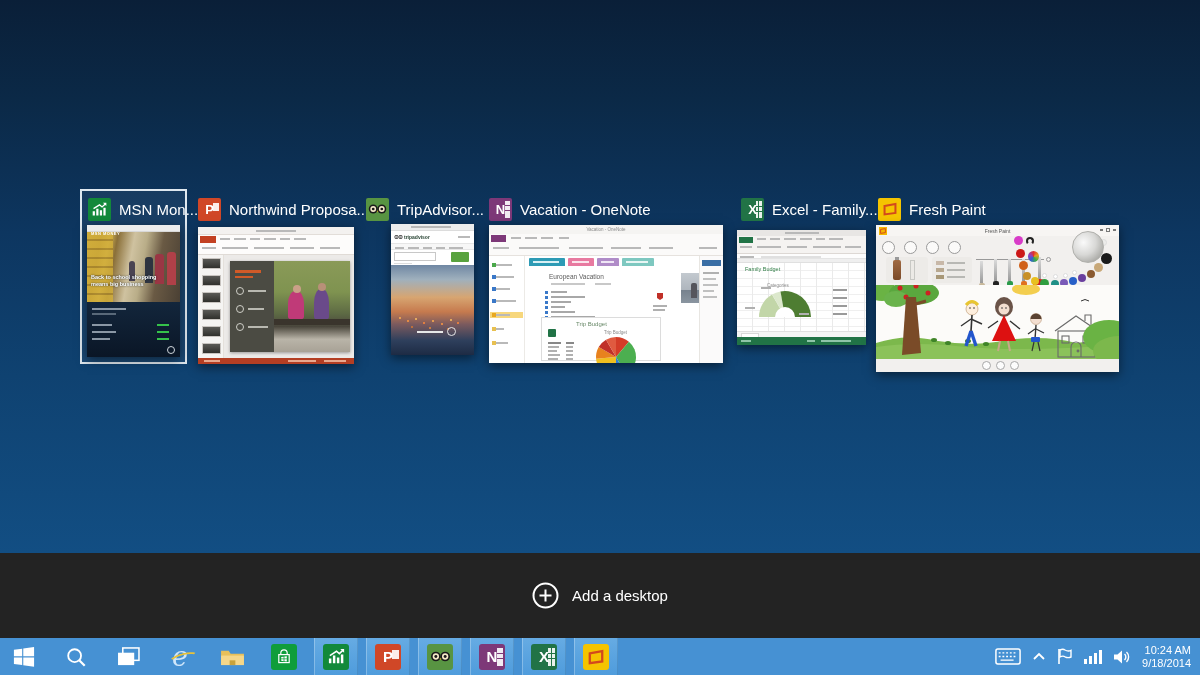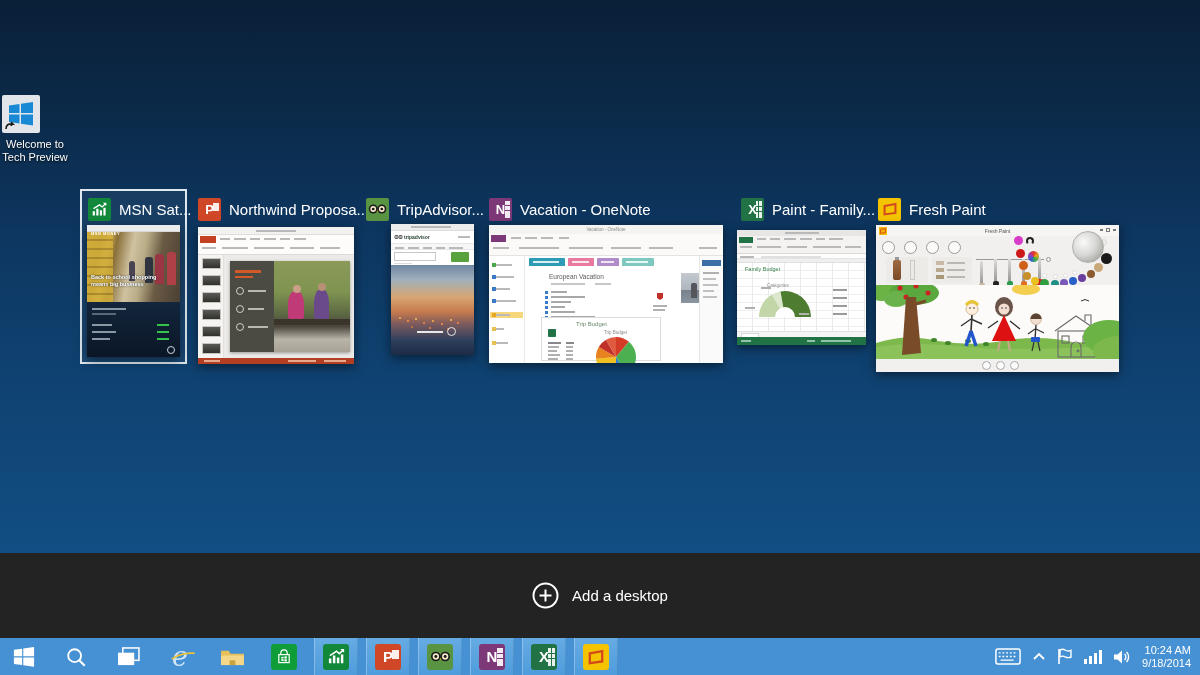--- a/index.html
+++ b/index.html
@@ -150,46 +150,33 @@
   svg { display:block; }
 </style>
 </head>
 <body>
 
 <div class="screen">
 
   <div class="desktop">
 
 
-    <div class="desktop-icon" style="left:0; top:93px;">
-      <span class="ico">
-        <svg width="42" height="42" viewBox="0 0 42 42">
-          <rect x="2" y="2" width="38" height="38" rx="2" fill="#e2e6ea"></rect>
-          <path d="M9,12.5 L19.5,11 L19.5,20 L9,20 Z" fill="#1989d6"></path>
-          <path d="M21,10.8 L33,9 L33,20 L21,20 Z" fill="#1989d6"></path>
-          <path d="M9,21.5 L19.5,21.5 L19.5,30.5 L9,29 Z" fill="#1989d6"></path>
-          <path d="M21,21.5 L33,21.5 L33,32.5 L21,30.7 Z" fill="#1989d6"></path>
-          <path d="M6,36 q0,-6 7,-5 l-2,-2 m2,2 l-2.5,1.5" stroke="#1a1a1a" stroke-width="1.6" fill="none"></path>
-        </svg>
-      </span>
-      <span>Welcome to Tech Preview</span>
-    </div>
 
 
     <div class="sel-border"></div>
 
     <div class="tile-title" style="left:88px; top:197px;">
       <span class="appsq" style="background:#12893a;">
         <svg width="17" height="17" viewBox="0 0 20 20">
             <path d="M2,17 h2.6 v-5 h-2.6 Z M6.2,17 h2.6 v-8 h-2.6 Z M10.4,17 h2.6 v-6 h-2.6 Z M14.6,17 h2.6 v-9 h-2.6 Z" fill="#fff"></path>
             <path d="M3,9 L10,4.5 L13,7 L17.5,2.8" stroke="#fff" stroke-width="1.6" fill="none"></path>
             <path d="M14,2 h4 v4 Z" fill="#fff"></path>
           </svg>
       </span>
-      <span>MSN Sat...</span>
+      <span>MSN Mon...</span>
     </div>
     <div class="thumb" style="left:87px; top:225px; width:93px; height:132px;">
       <div class="msn-tb"></div>
       <div class="msn-photo"></div>
       <div class="msn-lockers" style="top:7px;"></div>
       <div class="msn-person" style="left:58px; top:32px; width:8px; height:26px; background:#2e3440;"></div>
       <div class="msn-person" style="left:68px; top:29px; width:9px; height:30px; background:#9a3644;"></div>
       <div class="msn-person" style="left:80px; top:27px; width:9px; height:33px; background:#b04048;"></div>
       <div class="msn-person" style="left:42px; top:36px; width:6px; height:20px; background:#4a4452;"></div>
       <div class="msn-brand">MSN MONEY</div>
@@ -451,21 +438,21 @@
     </div>
 
     <div class="tile-title" style="left:741px; top:197px;">
       <span class="appsq" style="background:#217346; font-size:13px;">
         <span>X</span>
         <span style="position:absolute; right:2px; top:3px; width:6px; height:17px; background:#fff; opacity:.9;"></span>
         <span style="position:absolute; right:2px; top:8px; width:6px; height:1px; background:#217346;"></span>
         <span style="position:absolute; right:2px; top:13px; width:6px; height:1px; background:#217346;"></span>
         <span style="position:absolute; right:5px; top:3px; width:1px; height:17px; background:#217346;"></span>
       </span>
-      <span>Paint - Family...</span>
+      <span>Excel - Family...</span>
     </div>
     <div class="thumb" style="left:737px; top:230px; width:129px; height:115px;">
       <div class="xl-chrome">
           <div class="ln" style="left:48px; top:2px; width:34px;"></div>
         </div>
       <div class="xl-ribbon">
         <div class="xl-file"></div>
         <div class="ln" style="left:20px; top:2px; width:9px;"></div>
           <div class="ln" style="left:33px; top:2px; width:10px;"></div>
         <div class="ln" style="left:47px; top:2px; width:12px;"></div>

